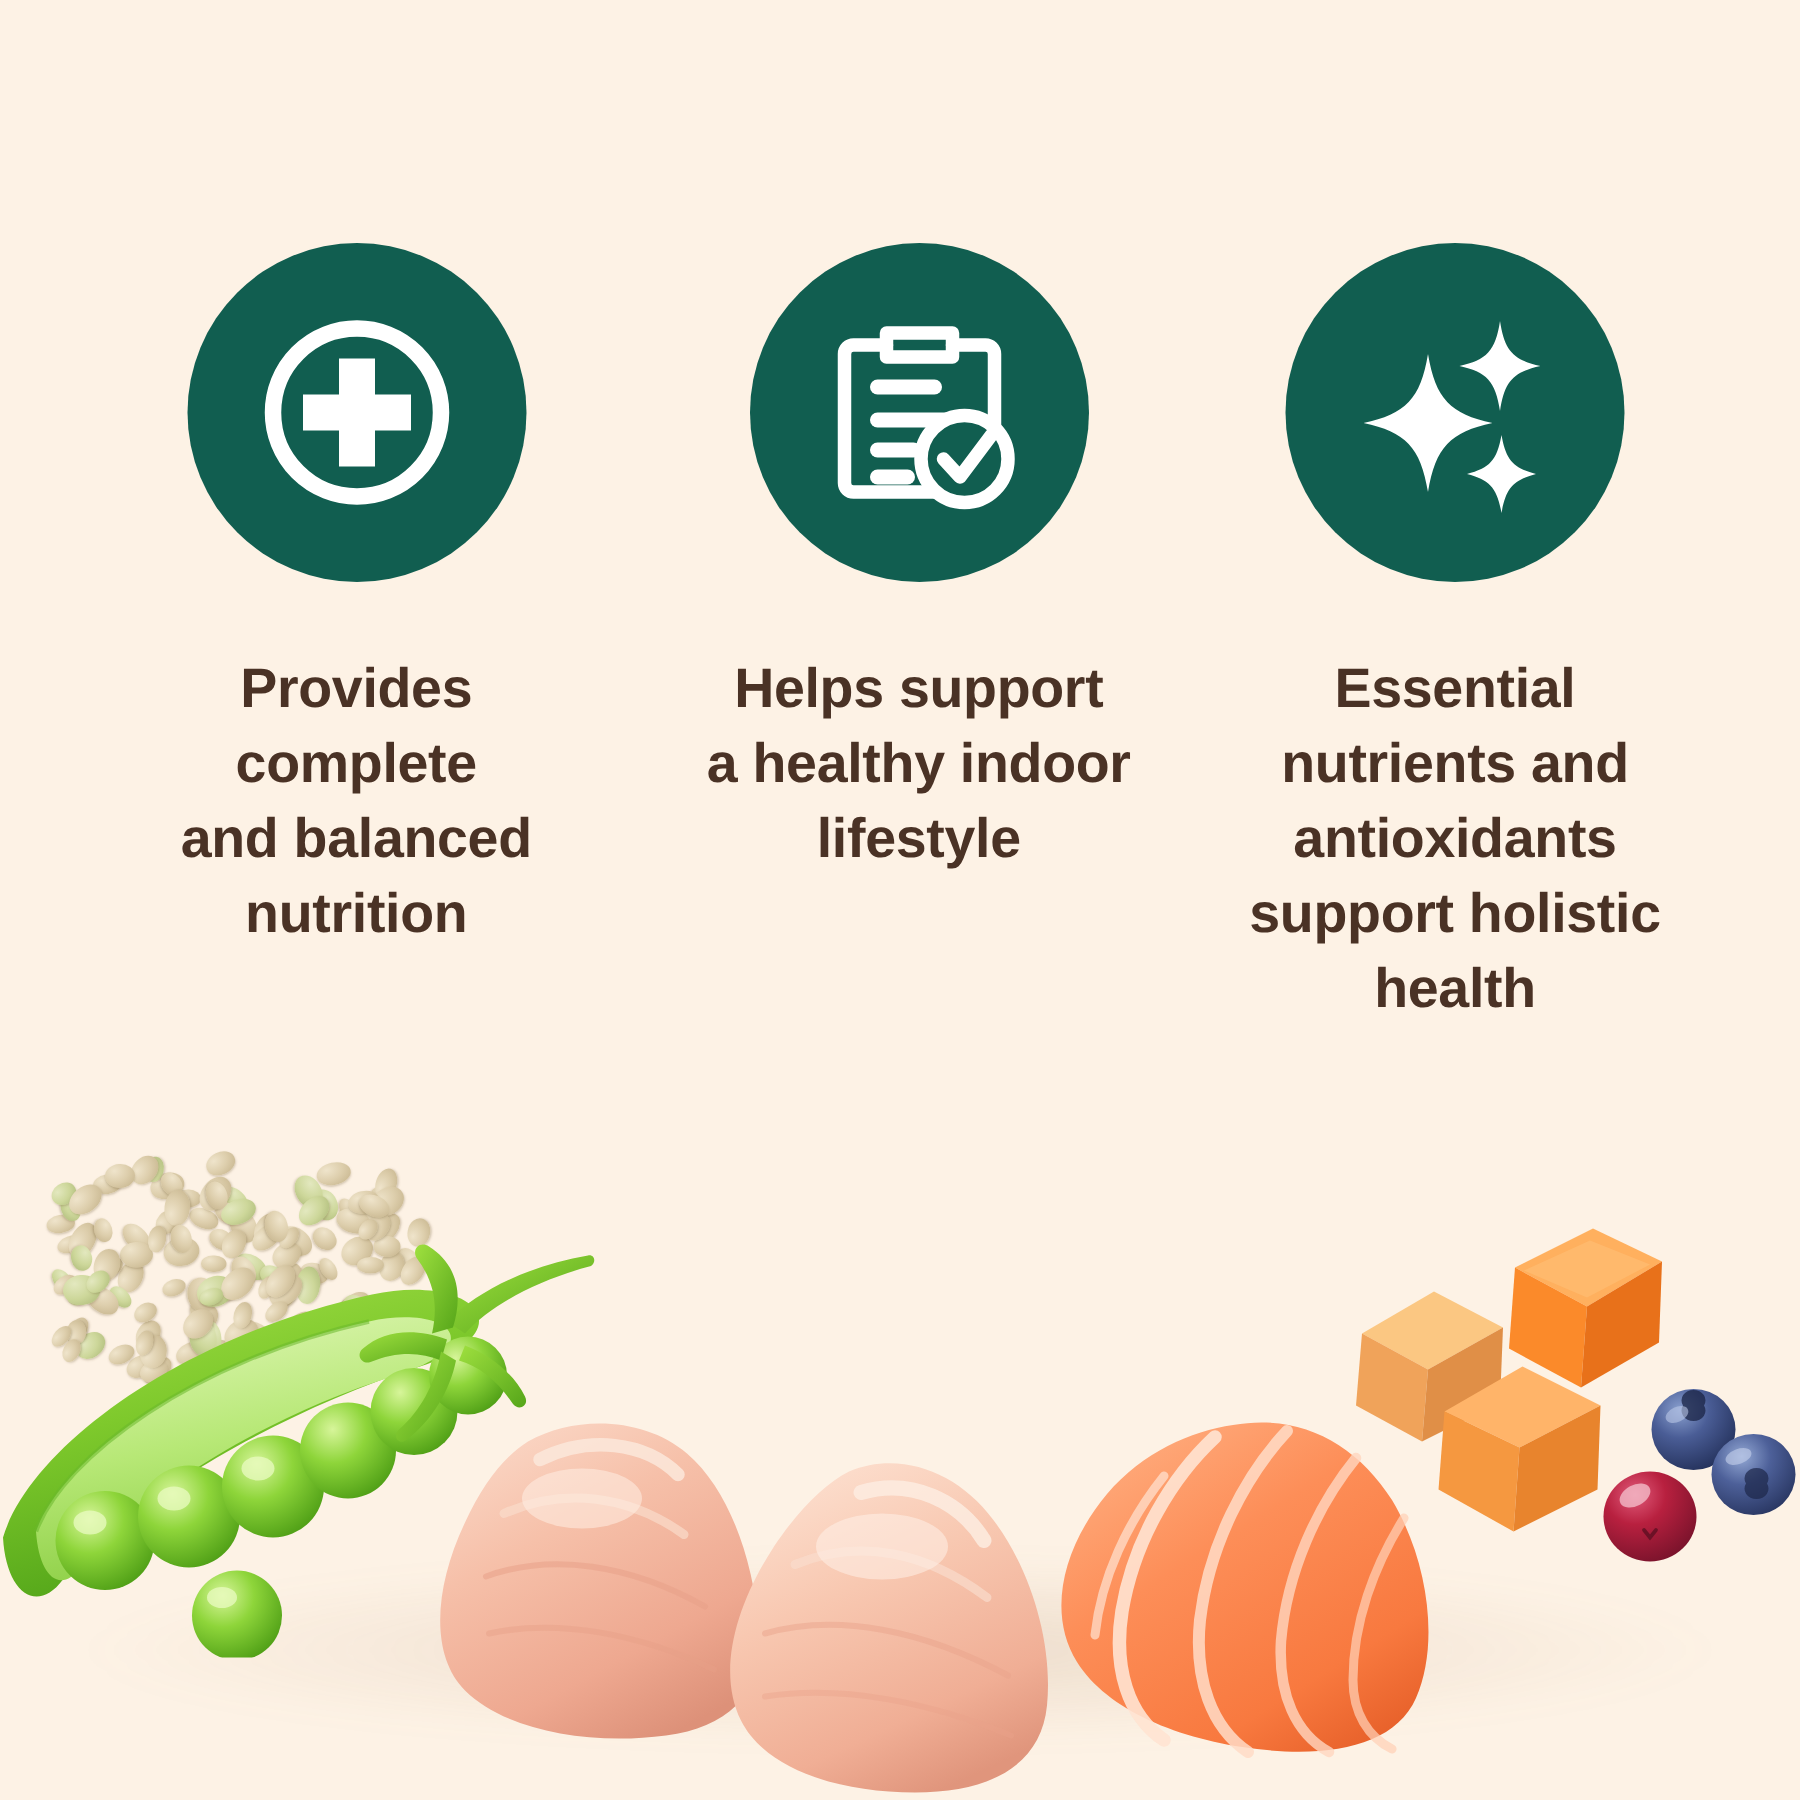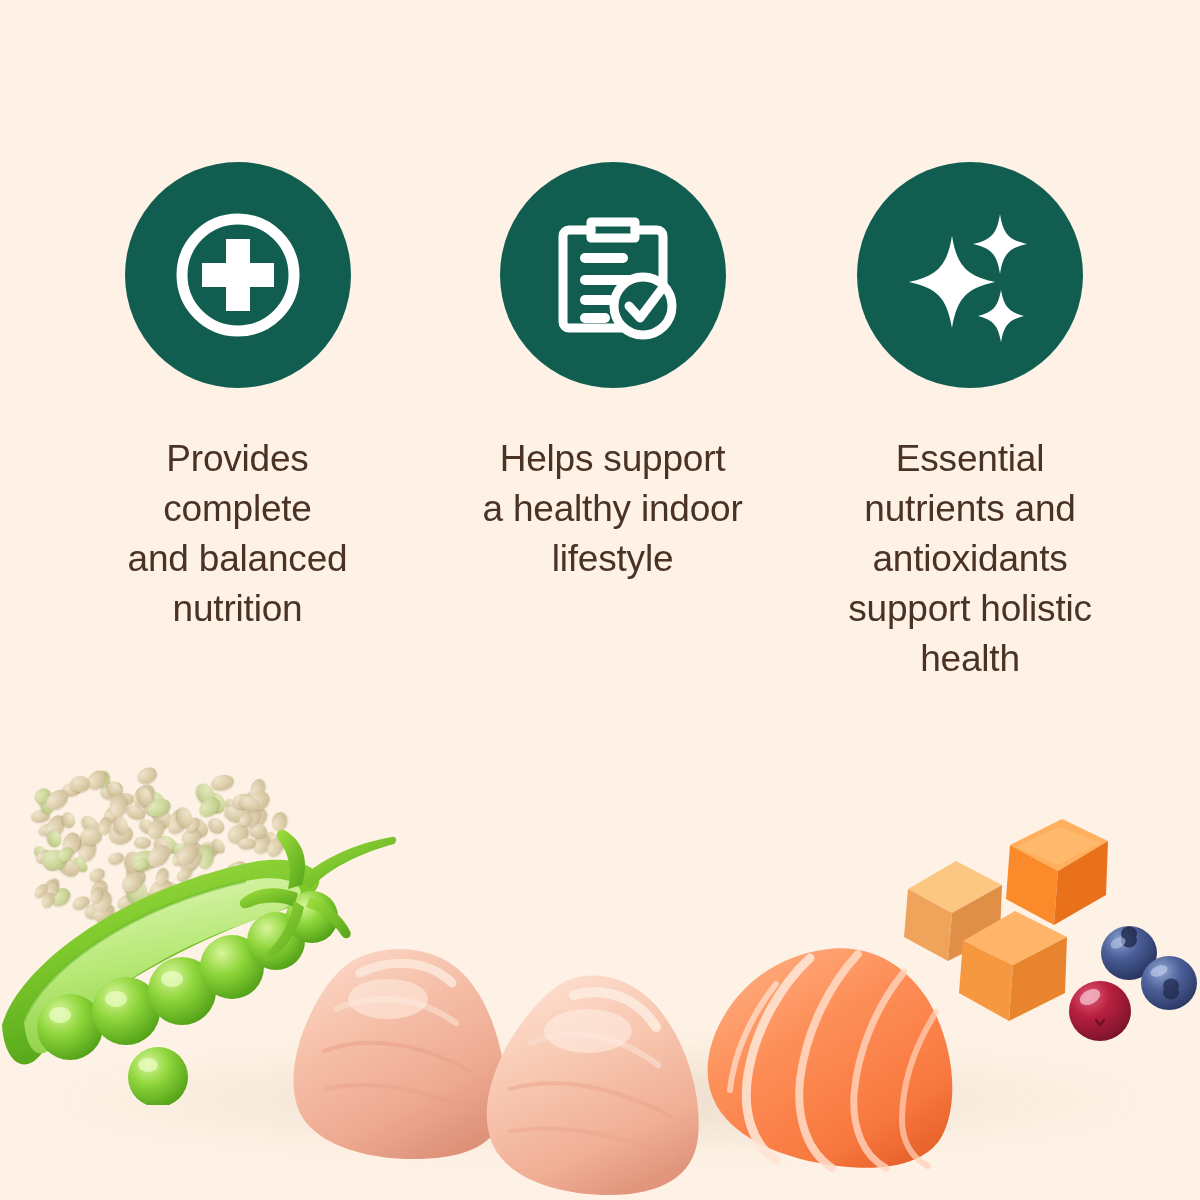--- a/index.html
+++ b/index.html
@@ -51,21 +51,21 @@
     align-items: center;
     justify-content: center;
   }
   .icon-circle svg { display: block; }
 
   .benefit-text {
     margin-top: 46px;
     color: #4a3225;
     font-size: 37px;
     line-height: 50px;
-    font-weight: 400;
+    font-weight: 700;
     letter-spacing: -0.2px;
     white-space: pre-line;
   }
 
   
   .food-band {
     position: absolute;
     left: 0;
     bottom: 0;
     width: 1200px;

